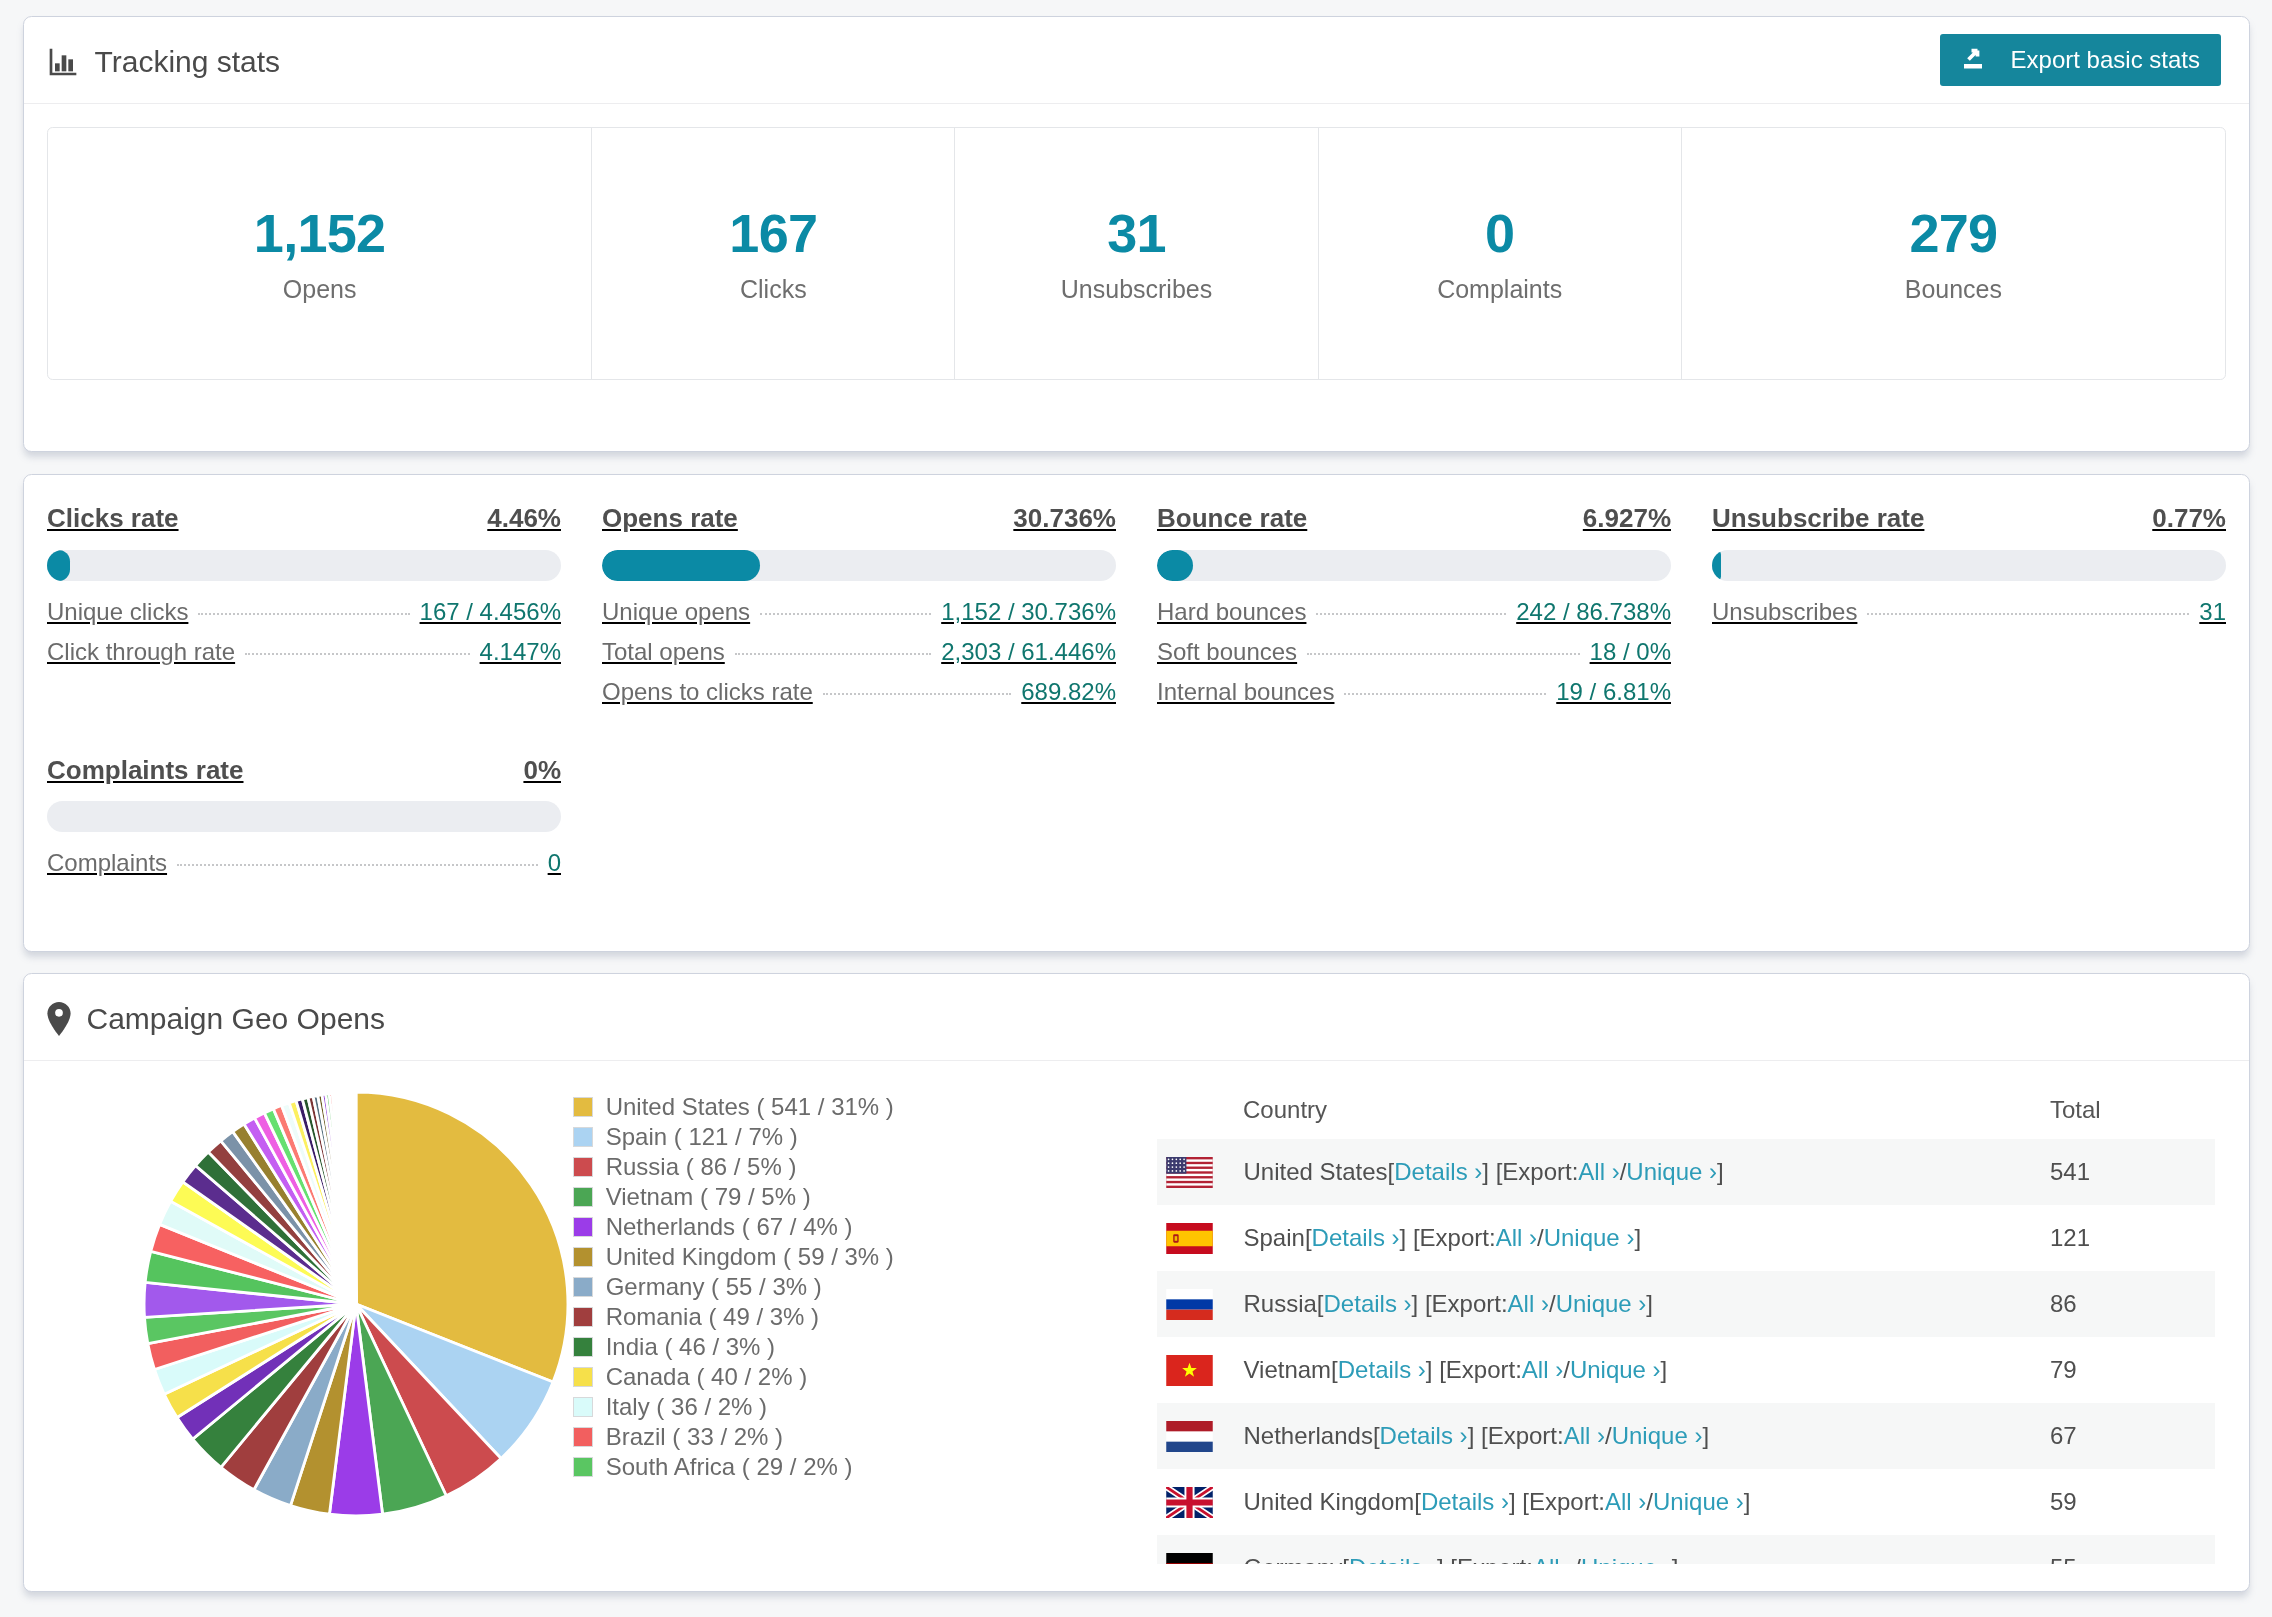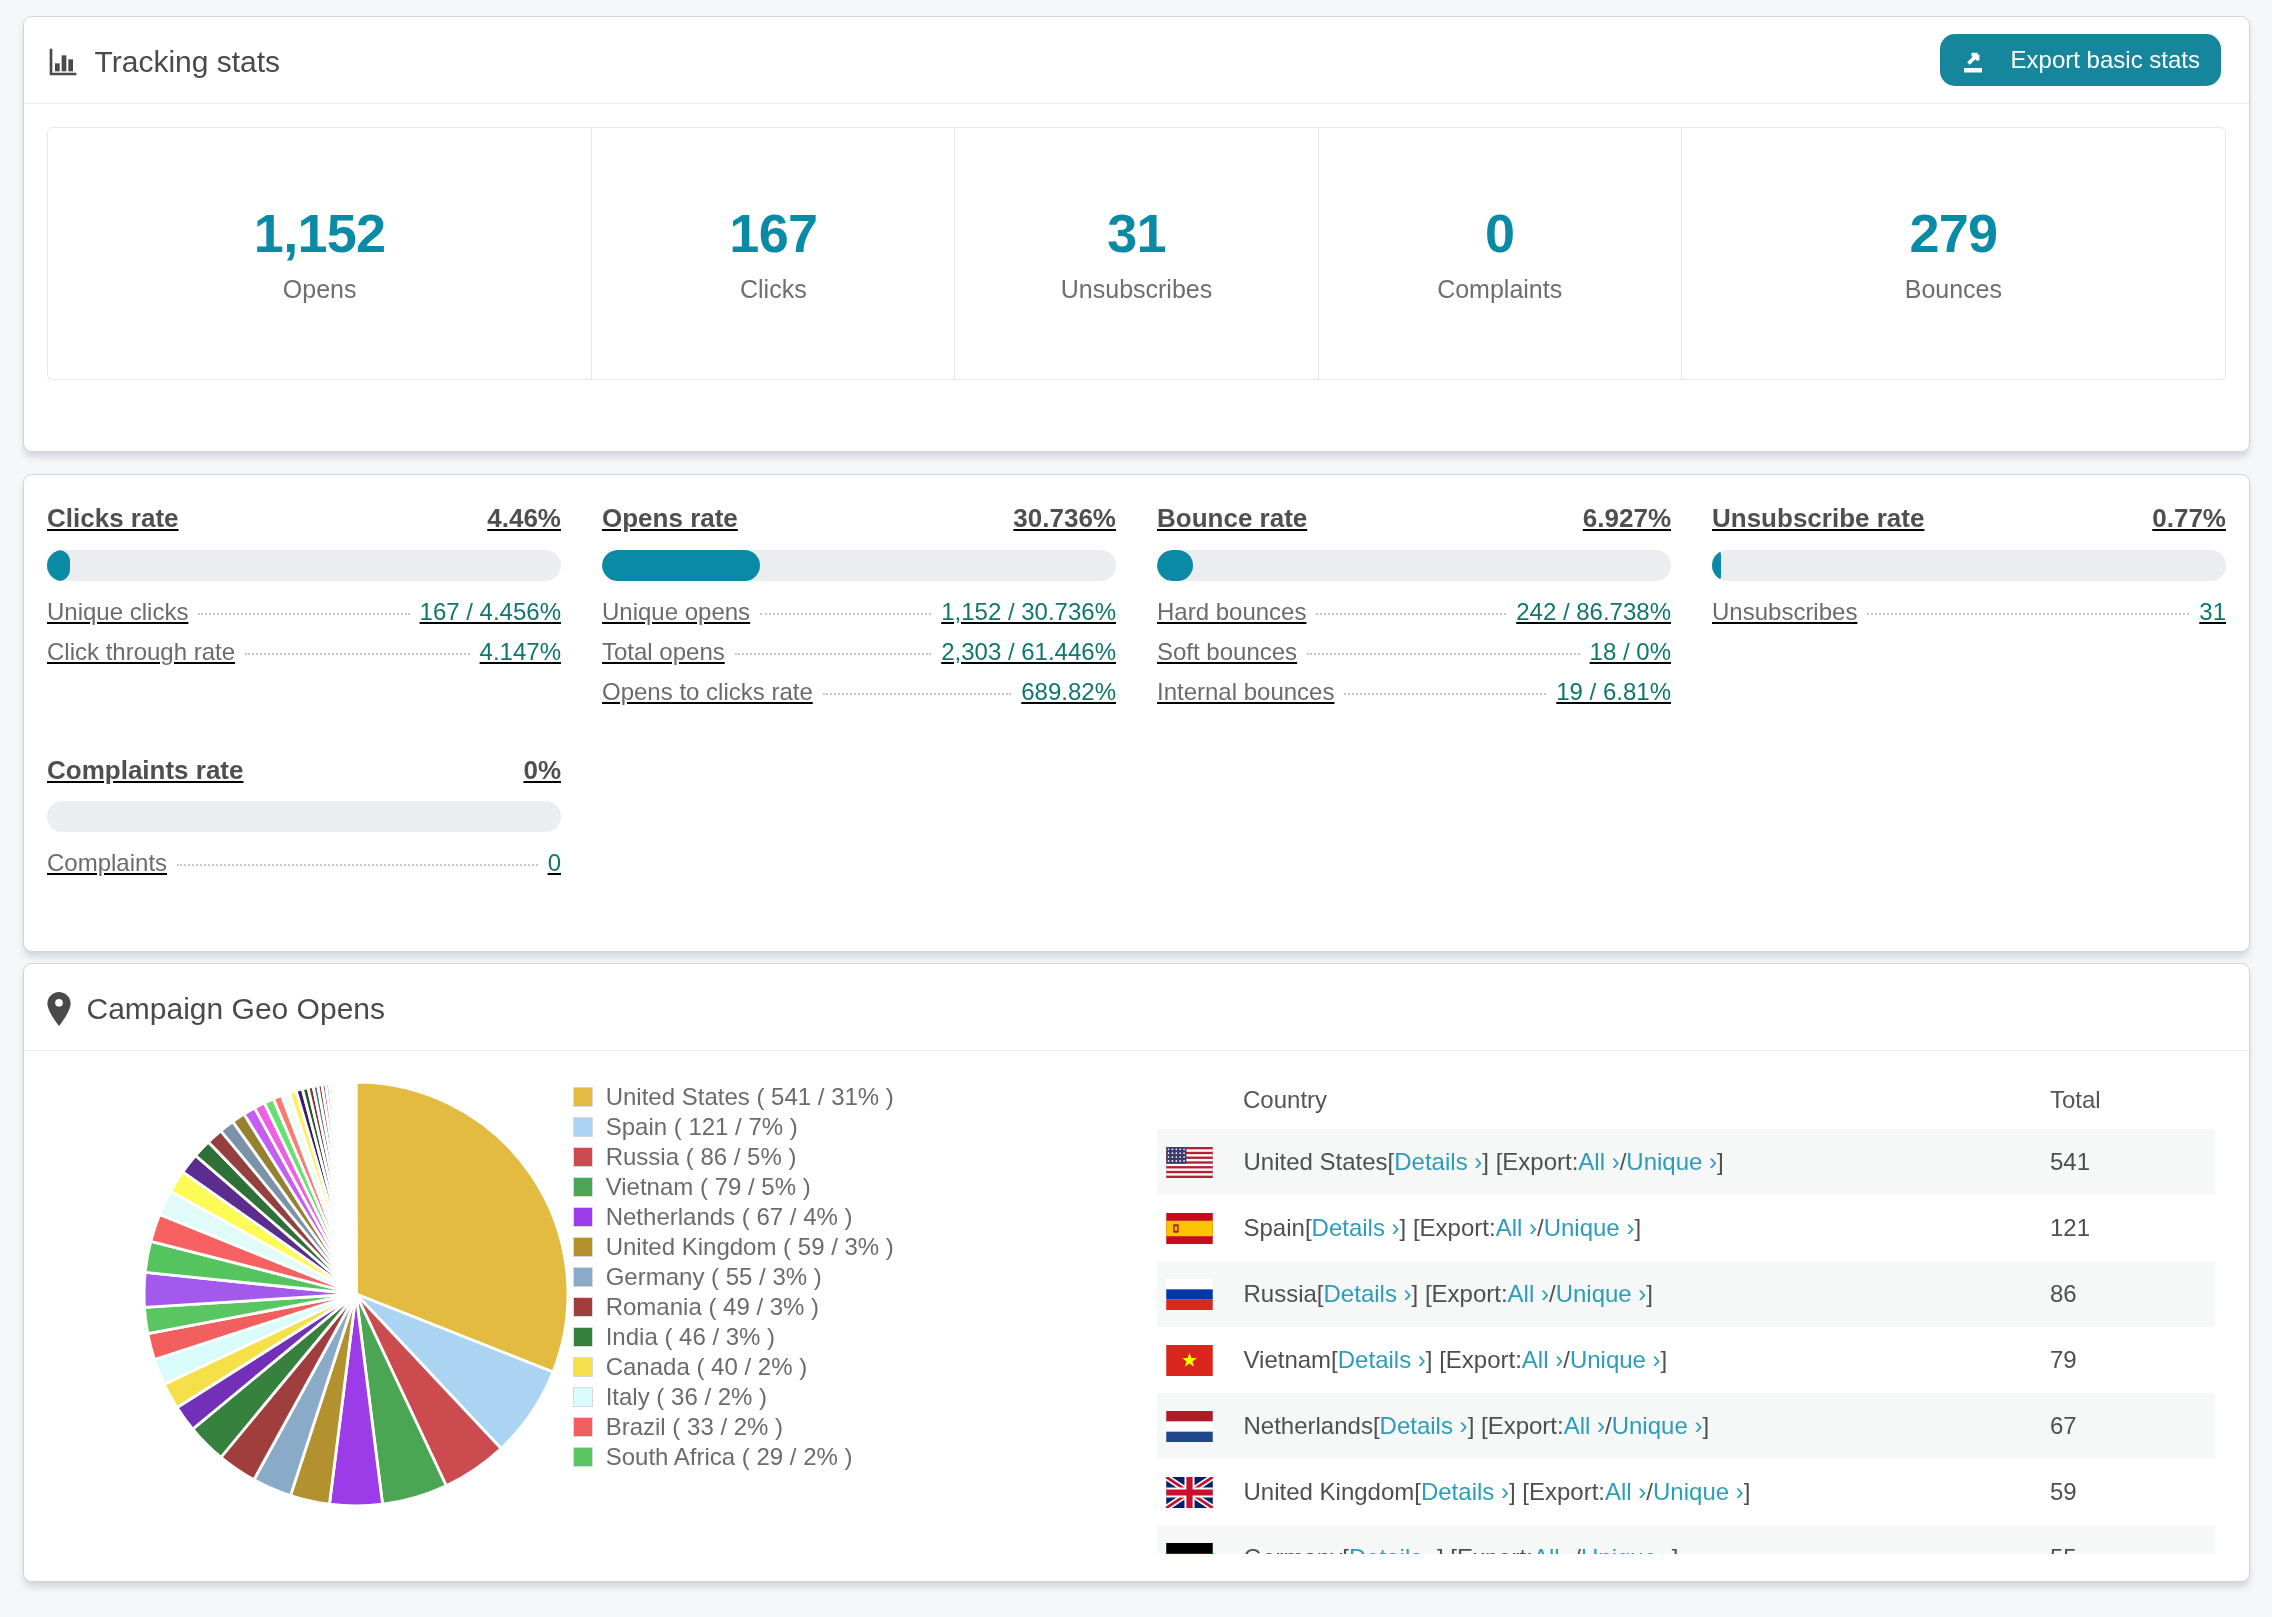--- a/index.html
+++ b/index.html
@@ -10,22 +10,22 @@
   .card { background:#fff; border:1.4px solid #ced3de; border-radius:8.5px;
     margin:0 23px; box-shadow:0 5.6px 7px -1.4px rgba(120,130,155,.28); }
   .card-header { display:flex; align-items:center; padding:28px 23px 24px 23px;
     border-bottom:1.4px solid #ededef; position:relative; }
   .card-title { font-size:30px; font-weight:400; color:#4a4a4a; margin-left:15.5px; }
   .hdr-icon { color:#4a4a4a; flex:0 0 auto; display:inline-flex; }
 
   
   #tracking-card { margin-top:16px; }
   .export-btn { position:absolute; right:28px; top:50%; transform:translateY(-50%);
-    display:inline-flex; align-items:flex-end; gap:26px; background:var(--btn,#15869c);
-    color:#fff; border:none; border-radius:15px; padding:12px 21px; font-size:24px;
+    display:inline-flex; align-items:flex-start; gap:26px; background:var(--btn,#15869c);
+    color:#fff; border:none; border-radius:3px; padding:12px 21px; font-size:24px;
     font-family:inherit; cursor:pointer; }
   .summary-wrap { padding:22.6px 23px 71px 23px; }
   .summary-row { display:flex; border:1.4px solid #e4e6e9; border-radius:5.6px; height:253px; }
   .sum-box { flex:1 1 0; display:flex; flex-direction:column; align-items:center;
     justify-content:center; }
   .sum-box.wide { flex:1.5 1 0; }
   .sum-box + .sum-box { border-left:1.4px solid #e4e6e9; }
   .sum-value { font-size:54px; font-weight:700; color:var(--accent,#0b8aa5); letter-spacing:-0.7px; }
   .sum-label { font-size:25px; color:#6e6e6e; margin-top:11.3px; }
 
@@ -37,21 +37,21 @@
   .bar { margin-top:15.5px; height:31px; border-radius:15.5px; background:#ebedf1; overflow:hidden; }
   .bar-fill { height:100%; border-radius:15.5px; background:var(--accent,#0b8aa5); }
   .rate-rows { margin-top:17px; }
   .drow { display:flex; align-items:baseline; height:40px; font-size:24px; }
   .dlabel { color:#6b6b6b; white-space:nowrap; }
   .leader { flex:1; border-bottom:2.1px dotted #c6c7c9; margin:0 10px;
     transform:translateY(-5px); min-width:21px; }
   .dval { color:#0f766e; white-space:nowrap; }
 
   
-  #geo-card { margin-top:11px; }
+  #geo-card { margin-top:21px; }
   .geo-content { display:flex; align-items:flex-start; padding:20px 34px 27px 23px; }
   .pie-wrap { width:526px; flex:0 0 auto; }
   .pie-wrap svg { display:block; margin:4.2px 0 0 90px; }
   .legend { width:512px; flex:0 0 auto; list-style:none; padding-top:11.3px; }
   .legend li { display:flex; align-items:center; height:30px; font-size:24px; color:#6b6b6b; }
   .swatch { width:20px; height:20px; border:1.4px solid #d7d9db; margin-right:12.7px; flex:0 0 auto; }
   .geo-table-wrap { flex:1 1 auto; margin-left:72px; height:483px; overflow:hidden; }
   table { width:100%; border-collapse:collapse; }
   thead th { text-align:left; font-weight:400; font-size:24px; color:#555;
     height:58px; vertical-align:middle; }

